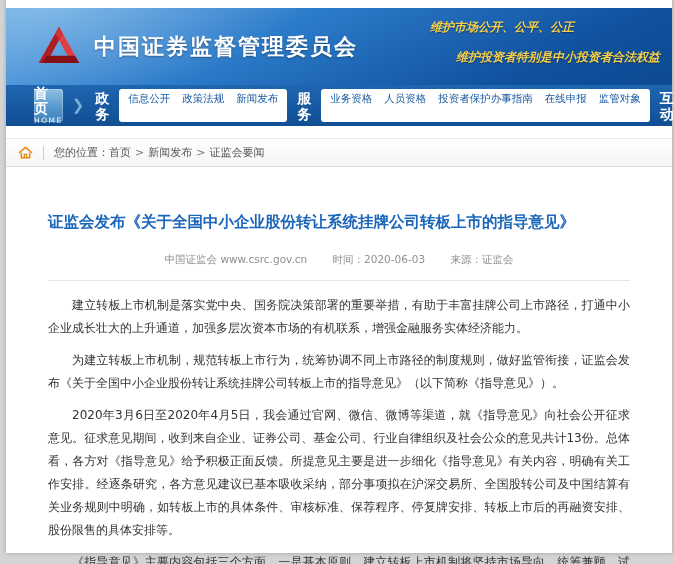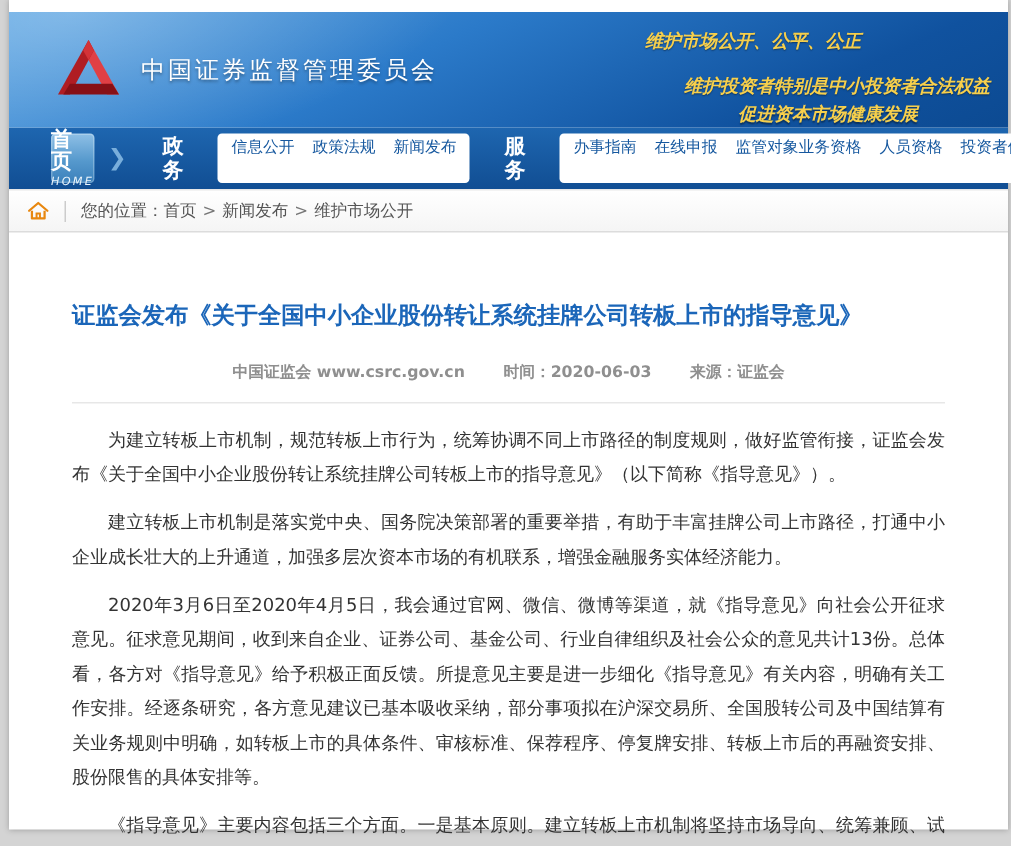--- a/index.html
+++ b/index.html
@@ -19,68 +19,68 @@
     background:linear-gradient(155deg,#56a2e2 0%,#2b7ac9 40%,#10529f 78%,#0c4a92 100%);
     display:flex;align-items:center;position:relative;overflow:hidden;
   }
   .banner::before{
     content:"";position:absolute;left:-80px;top:-60px;width:420px;height:160px;
     background:radial-gradient(ellipse at 30% 30%,rgba(255,255,255,.28),rgba(255,255,255,0) 65%);
     transform:rotate(-8deg);pointer-events:none;
   }
   .brand{display:flex;align-items:center;margin-left:30px;position:relative;}
   .logo{width:46px;height:46px;margin-right:12px;flex:0 0 auto;}
-  .brand-text .cn{color:#fff;font-size:16px;font-weight:normal;letter-spacing:2px;line-height:26px;text-shadow:0 1px 2px rgba(0,0,0,.35);}
+  .brand-text .cn{color:#fff;font-size:22px;font-weight:bold;letter-spacing:2px;line-height:26px;text-shadow:0 1px 2px rgba(0,0,0,.35);}
   .brand-text .en{color:#fff;font-size:8.5px;font-weight:bold;letter-spacing:.6px;line-height:12px;}
   .slogans{position:absolute;right:12px;top:10px;font-size:12px;font-weight:bold;font-style:italic;
     color:#f6cf4c;line-height:19px;text-shadow:0 1px 1px rgba(0,0,0,.4);}
   .slogans .s2{padding-left:26px;margin-top:11px;}
   .slogans .s3{padding-left:62px;}
   
   .nav{
     height:41px;background:linear-gradient(#1e66b0,#114e93);
     display:flex;align-items:center;padding:0 0 0 28px;box-sizing:border-box;gap:8px;
   }
   .home-tab{
     width:62px;height:33px;border-radius:3px;cursor:pointer;
     background:linear-gradient(#8fc0e6,#5699cd 55%,#3b80bb);
     display:flex;flex-direction:column;align-items:center;justify-content:center;
     box-shadow:inset 0 0 0 1px rgba(255,255,255,.25);
   }
   .home-tab .cn{color:#fff;font-size:14px;font-weight:bold;line-height:15px;letter-spacing:2px;}
-  .home-tab .en{color:#eaf4fb;font-size:7.5px;letter-spacing:1.5px;line-height:9px;font-style:italic;}
+  .home-tab .en{color:#eaf4fb;font-size:7.5px;letter-spacing:1.5px;line-height:9px;}
   .nav-arrow{color:#79aedb;font-size:15px;line-height:33px;margin:0 1px;}
   .nav-group-label{
     width:16px;color:#fff;font-weight:bold;font-size:14px;line-height:16px;
-    text-align:center;word-break:break-all;margin:0 15px;cursor:pointer;
+    text-align:center;word-break:break-all;margin:0 2px;cursor:pointer;
   }
   .navbox{
     background:#fff;border-radius:3px;height:33px;padding:2px 9px;box-sizing:border-box;
     display:flex;flex-direction:row;justify-content:center;gap:0;
   }
   .navrow{display:flex;gap:12px;line-height:14px;}
   .navrow a{font-size:10.5px;color:#16589f;text-decoration:none;white-space:nowrap;cursor:pointer;}
   
   .crumbbar{
-    height:27px;margin-top:0;border-top:1px solid #e8e8e8;border-bottom:1px solid #dcdcdc;
+    height:27px;margin-top:12px;border-top:1px solid #e8e8e8;border-bottom:1px solid #dcdcdc;
     background:linear-gradient(#ffffff,#f5f5f5);
     display:flex;align-items:center;padding:0 12px;font-size:11px;color:#555;
   }
   .crumb-home{width:15px;height:15px;flex:0 0 auto;}
   .crumb-divider{width:1px;height:14px;background:#ccc;margin:0 10px;}
   .crumbbar a{color:#555;text-decoration:none;cursor:pointer;}
   .crumb-sep{margin:0 4px;color:#777;}
   
   .content{padding:0 42px;}
   .article-title{
     margin-top:44px;text-align:left;color:#1b66b9;font-weight:bold;font-size:15.5px;line-height:22px;
   }
   .meta{
     margin-top:20px;text-align:center;font-size:10.5px;color:#8f8f8f;
-    padding-bottom:13px;border-bottom:1px solid #e7e7e7;font-weight:bold;
+    padding-bottom:13px;border-bottom:1px solid #e7e7e7;
   }
   .meta span{margin:0 11px;}
   .body-text{margin-top:13px;}
   .body-text p{
     margin:0 0 9px 0;text-indent:2em;font-size:12px;line-height:23px;color:#333;
     text-align:justify;
   }
 </style>
 </head>
 <body>
@@ -95,21 +95,20 @@
         <polygon points="7,44 49,44 44,36 12,36" fill="#871016"></polygon>
         <polygon points="26,3 30,11 26,18 22,11" fill="#d43338"></polygon>
       </svg>
       <div class="brand-text">
         <div class="cn">中国证券监督管理委员会</div>
       </div>
     </div>
     <div class="slogans">
       <div class="s1">维护市场公开、公平、公正</div>
       <div class="s2">维护投资者特别是中小投资者合法权益</div>
-      <div class="s3">促进资本市场健康发展</div>
     </div>
   </div>
 
   <div class="nav">
     <div class="home-tab">
       <span class="cn">首页</span>
       <span class="en">HOME</span>
     </div>
     <span class="nav-arrow">❯</span>
 
@@ -118,28 +117,28 @@
       <div class="navrow">
         <a>信息公开</a>
         <a>政策法规</a>
         <a>新闻发布</a>
       </div>
     </div>
 
     <div class="nav-group-label">服务</div>
     <div class="navbox">
       <div class="navrow">
+        <a>业务资格</a>
+        <a>人员资格</a>
+        <a>投资者保护</a>
+      </div>
+      <div class="navrow">
         <a>办事指南</a>
         <a>在线申报</a>
         <a>监管对象</a>
-      </div>
-      <div class="navrow">
-        <a>业务资格</a>
-        <a>人员资格</a>
-        <a>投资者保护</a>
       </div>
     </div>
 
     <div class="nav-group-label">互动</div>
     <div class="navbox">
       <div class="navrow">
         <a>公众留言</a>
         <a>新闻发布</a>
         <a>举报专栏</a>
       </div>
@@ -156,32 +155,32 @@
       <path d="M1.5 8 L8 2.5 L14.5 8" fill="none" stroke="#e8870f" stroke-width="1.6" stroke-linecap="round" stroke-linejoin="round"></path>
       <path d="M3.5 8 V13.5 H12.5 V8" fill="none" stroke="#e8870f" stroke-width="1.6" stroke-linejoin="round"></path>
       <path d="M6.8 13.5 V10 H9.2 V13.5" fill="none" stroke="#e8870f" stroke-width="1.4"></path>
     </svg>
     <span class="crumb-divider"></span>
     <span>您的位置：</span>
     <a>首页</a>
     <span class="crumb-sep">&gt;</span>
     <a>新闻发布</a>
     <span class="crumb-sep">&gt;</span>
-    <a>维护市场公开</a>
+    <a>证监会要闻</a>
   </div>
 
   <div class="content">
     <h1 class="article-title">证监会发布《关于全国中小企业股份转让系统挂牌公司转板上市的指导意见》</h1>
     <div class="meta">
       <span>中国证监会 www.csrc.gov.cn</span>
       <span>时间：2020-06-03</span>
       <span>来源：证监会</span>
     </div>
     <div class="body-text">
+      <p>建立转板上市机制是落实党中央、国务院决策部署的重要举措，有助于丰富挂牌公司上市路径，打通中小企业成长壮大的上升通道，加强多层次资本市场的有机联系，增强金融服务实体经济能力。</p>
       <p>为建立转板上市机制，规范转板上市行为，统筹协调不同上市路径的制度规则，做好监管衔接，证监会发布《关于全国中小企业股份转让系统挂牌公司转板上市的指导意见》（以下简称《指导意见》）。</p>
-      <p>建立转板上市机制是落实党中央、国务院决策部署的重要举措，有助于丰富挂牌公司上市路径，打通中小企业成长壮大的上升通道，加强多层次资本市场的有机联系，增强金融服务实体经济能力。</p>
       <p>2020年3月6日至2020年4月5日，我会通过官网、微信、微博等渠道，就《指导意见》向社会公开征求意见。征求意见期间，收到来自企业、证券公司、基金公司、行业自律组织及社会公众的意见共计13份。总体看，各方对《指导意见》给予积极正面反馈。所提意见主要是进一步细化《指导意见》有关内容，明确有关工作安排。经逐条研究，各方意见建议已基本吸收采纳，部分事项拟在沪深交易所、全国股转公司及中国结算有关业务规则中明确，如转板上市的具体条件、审核标准、保荐程序、停复牌安排、转板上市后的再融资安排、股份限售的具体安排等。</p>
       <p>《指导意见》主要内容包括三个方面。一是基本原则。建立转板上市机制将坚持市场导向、统筹兼顾、试点先行、防控风险的原则。二是主要制度安排。对转入板块的范围、转板上市条件、程序、保荐要求、股份限售等事项作出原则性规定。三是监管安排。明确证券交易所、全国股转公司、中介机构等有关各方的责任。对转板上市中的违法违规行为，依法依规严肃查处。上交所、深交所、全国股转公司、中国结算等将依据《指导意见》制定或修订业务规则，进一步明确细化各项具体制度安排。</p>
 
     </div>
   </div>
 
 </div>
 
 </body></html>

